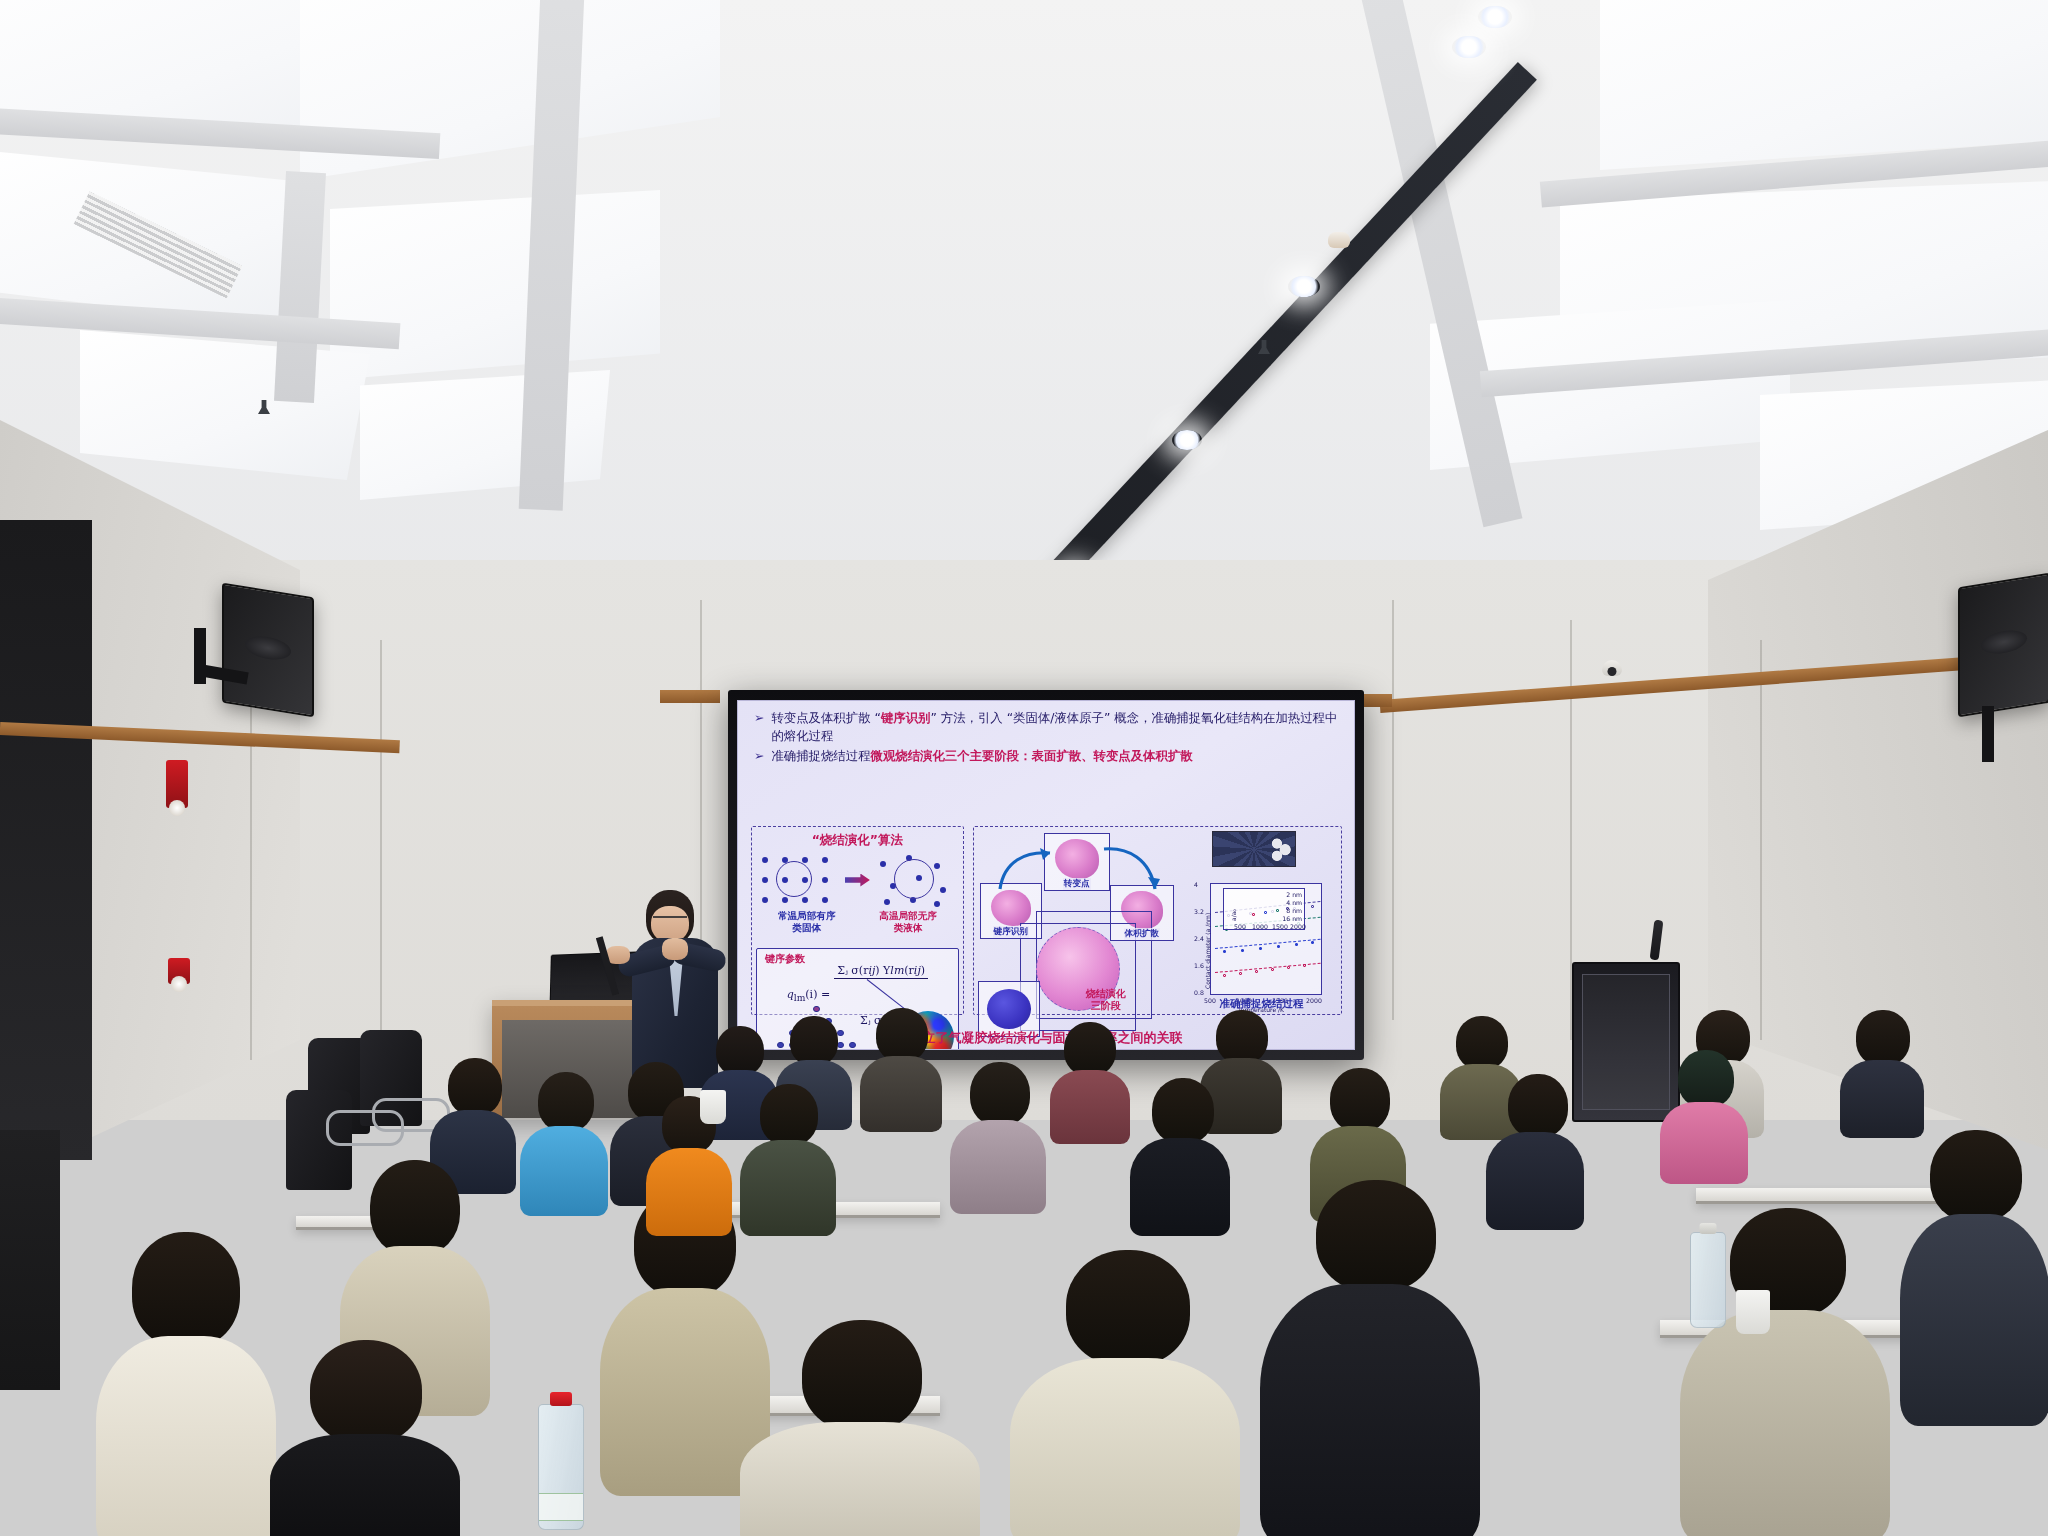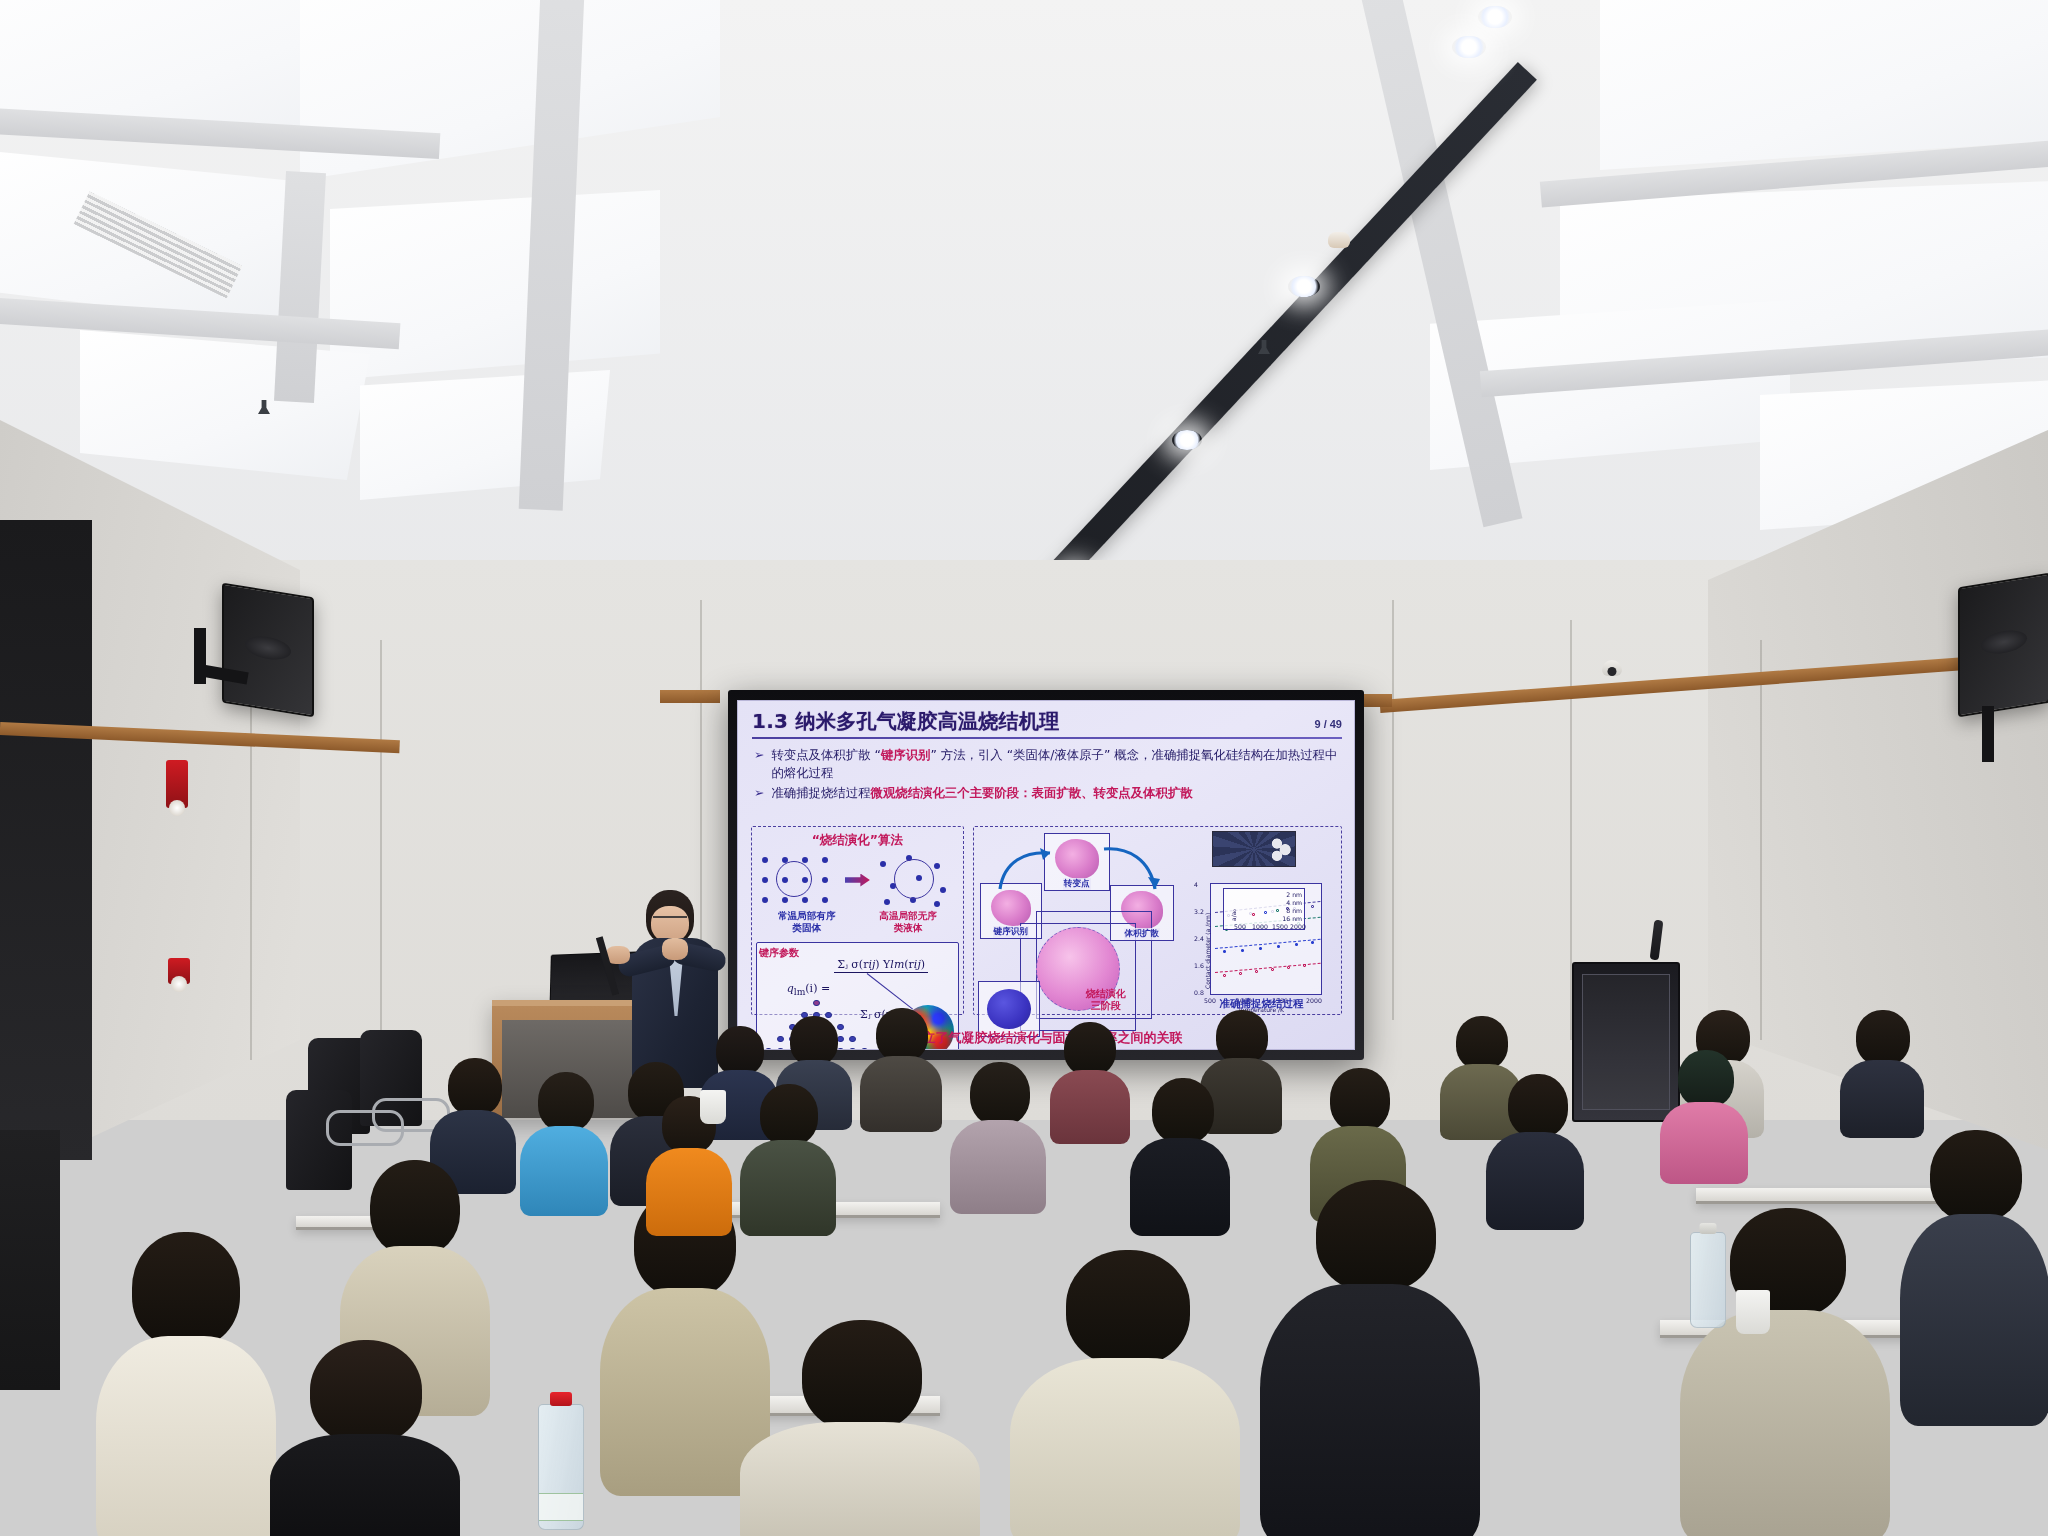--- a/index.html
+++ b/index.html
@@ -173,22 +173,22 @@
   }
   .lat-caps { display:flex; justify-content:space-around; margin-top:3px; }
   .lat-cap {
     text-align:center; font-family:"DejaVu Sans",sans-serif;
     font-size:9.6px; line-height:1.25; font-weight:700;
   }
   .cap-blue { color:#2a2fa8; }
   .cap-red { color:#c2185b; }
 
   .formula-box {
-    margin-top:8px; border:1.3px solid #3b34a0; border-radius:2px;
-    background: rgba(255,255,255,.42); padding:3px 2px 2px; position:relative;
+    margin-top:14px; border:1.3px solid #3b34a0; border-radius:2px;
+    background: rgba(255,255,255,.42); padding:3px 8px 2px; position:relative;
     height: 120px;
   }
   .formula-title { font-size:10px; font-weight:700; color:#c2185b;
      font-family:"DejaVu Sans",sans-serif; }
   .formula {
     display:flex; align-items:center; justify-content:center; gap:4px;
     font-family:"DejaVu Serif", serif; font-size:11px; color:#1c1560;
     margin-top:-2px;
   }
   .frac { display:inline-flex; flex-direction:column; align-items:center;gap:34px; }
@@ -459,25 +459,20 @@
   </div>
   <div class="spk-bracket" style="left:1982px;top:706px;width:12px;height:56px;"></div>
 
   <div class="fire-strobe" style="left:166px;top:760px;"></div>
   <div class="fire-strobe" style="left:168px;top:958px;height:26px;"></div>
   <div class="cctv" style="left:1602px;top:660px;"></div>
 
   <div id="screen-bezel">
     <div id="slide">
 
-      <div class="slide-title-row">
-        <div class="slide-title">1.3 纳米多孔气凝胶高温烧结机理</div>
-        <div class="slide-page">9 / 49</div>
-        <div class="title-rule"></div>
-      </div>
 
       <div class="bullets">
         <div class="bullet">
           <span class="arrow">➢</span>
           <span>
             <span>转变点及体积扩散 “</span><span class="hl">键序识别</span><span>” 方法，引入 “类固体/液体原子” 概念，准确捕捉氧化硅结构在加热过程中的熔化过程</span>
           </span>
         </div>
         <div class="bullet">
           <span class="arrow">➢</span>

